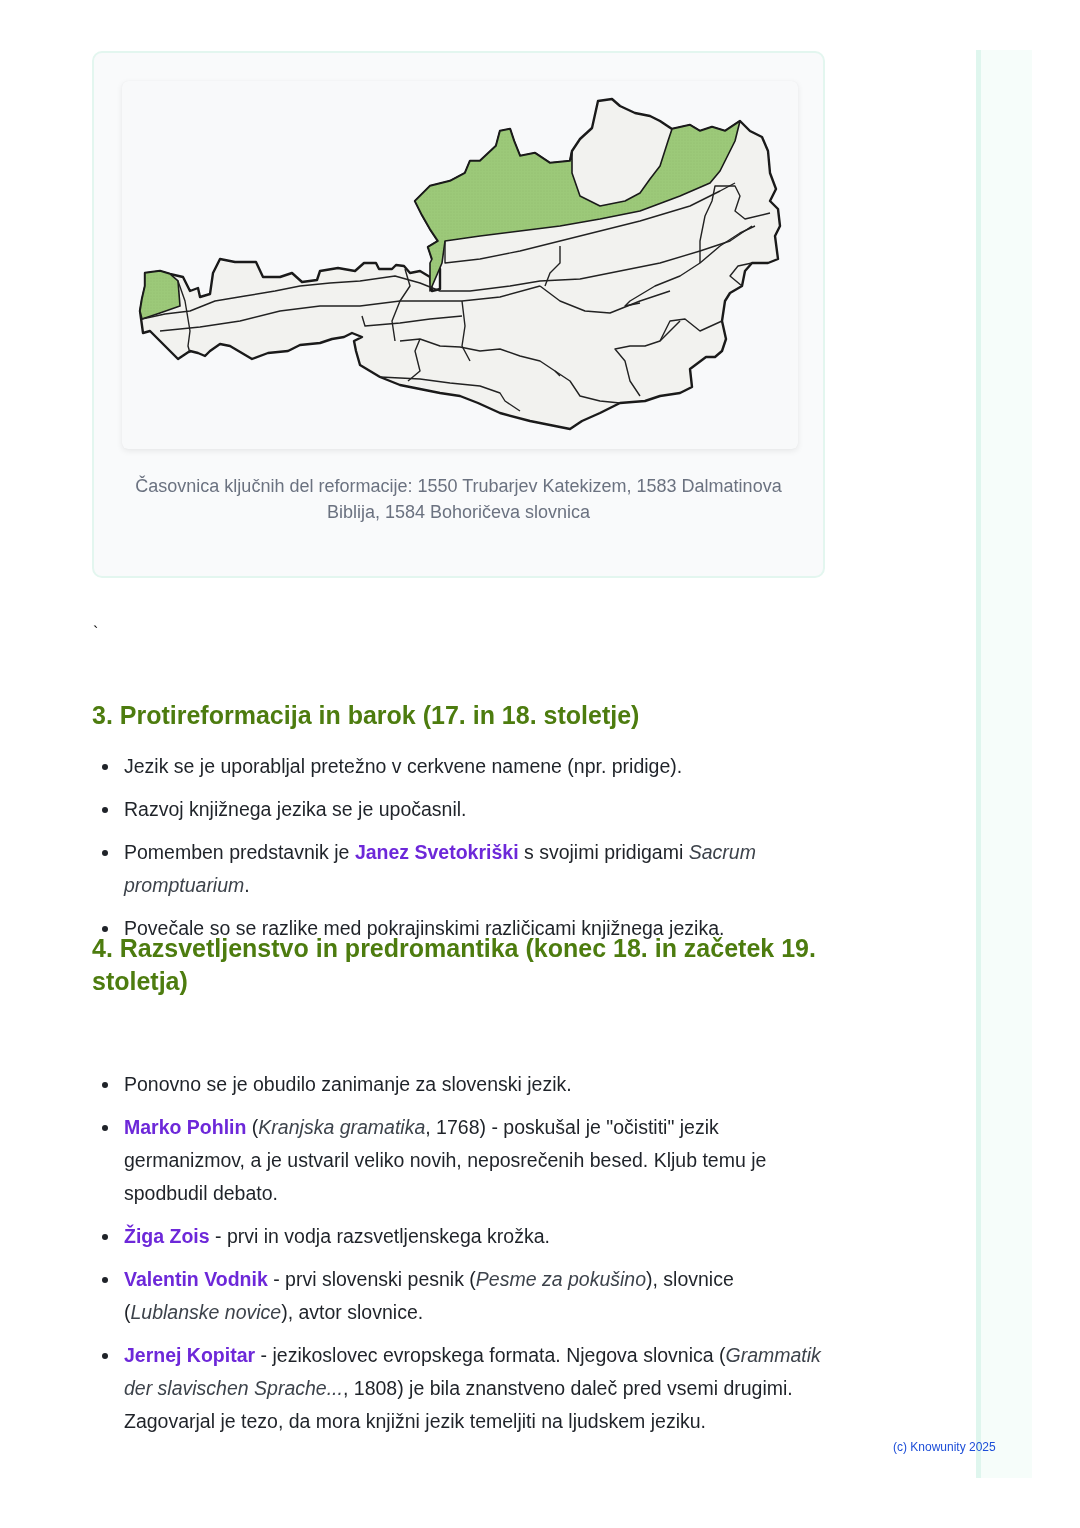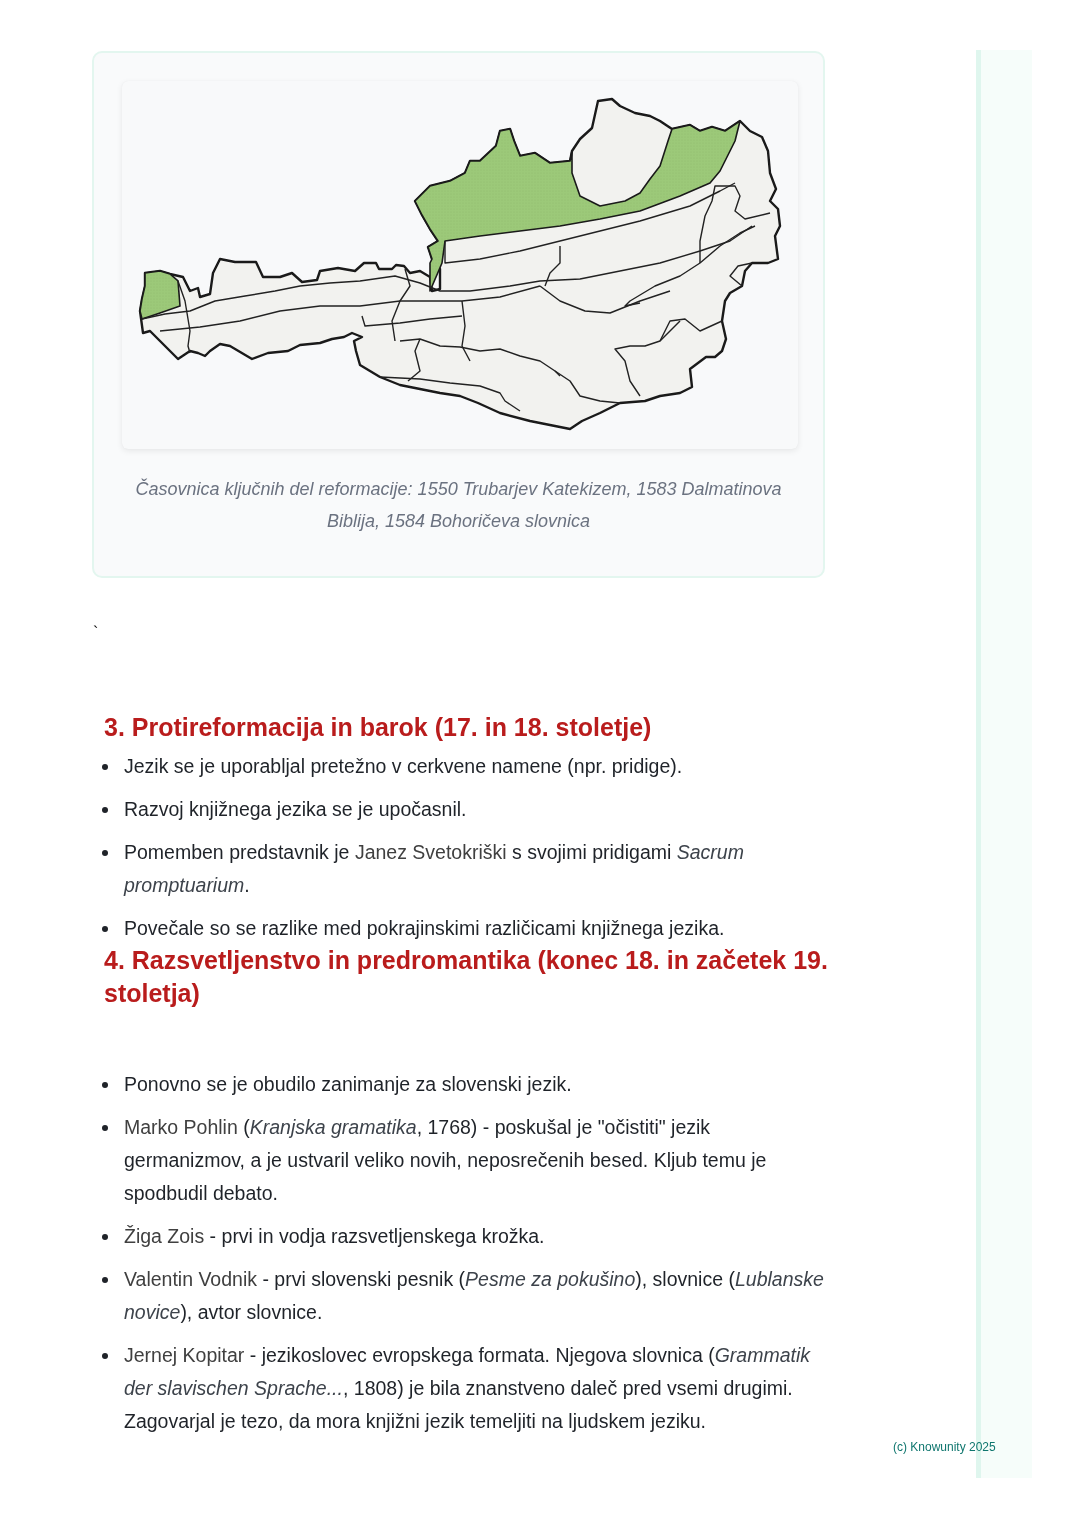--- a/index.html
+++ b/index.html
@@ -37,40 +37,39 @@
     box-shadow: 0 2px 6px rgba(0,0,0,0.08), 0 0 1px rgba(0,0,0,0.06);
     overflow: hidden;
   }
   .map-frame svg { display: block; }
   .caption {
     position: absolute;
     left: 20px;
     right: 20px;
     top: 420px;
     text-align: center;
-    font-style: italic;
     font-size: 18px;
-    line-height: 32px;
+    line-height: 26px;
     color: #6b7280;
   }
   .backtick {
     position: absolute;
     left: 93px;
     top: 624px;
     font-size: 16px;
     color: #111;
   }
   h2.section-heading {
     position: absolute;
     left: 92px;
-    margin: 12px;
+    margin: 0;
     font-size: 25px;
     line-height: 33px;
     font-weight: bold;
-    color: #b91c1c;
+    color: #4d7c0f;
     width: 740px;
   }
   ul.bullets {
     position: absolute;
     left: 92px;
     width: 740px;
     margin: 0;
     padding: 0;
     list-style: none;
   }
@@ -85,38 +84,38 @@
   ul.bullets li::before {
     content: "";
     position: absolute;
     left: 10px;
     top: 14px;
     width: 6px;
     height: 6px;
     border-radius: 50%;
     background: #1f2329;
   }
-  b { font-weight: normal; color: #404040; text-align: right; }
+  b { font-weight: bold; color: #6d28d9; text-align: right; }
   i { font-style: italic; color: #3d434b; }
   .side-strip {
     position: absolute;
     left: 976px;
     top: 50px;
     width: 56px;
     height: 1428px;
     background: #f6fdfa;
     border-left: 5px solid #dff6ee;
     box-sizing: border-box;
   }
   .footer-credit {
     position: absolute;
     left: 893px;
     top: 1440px;
     font-size: 12px;
-    color: #0f766e;
+    color: #1d4ed8;
   }
 </style>
 </head>
 <body>
 
 <div class="figure-card">
   <div class="map-frame" title="Map of Austria with Upper Austria / Lower Austria northern belt and Vorarlberg highlighted in green">
     <svg width="676" height="368" viewBox="122 80 676 368" xmlns="http://www.w3.org/2000/svg">
       <defs>
         <pattern id="dots" width="3" height="3" patternUnits="userSpaceOnUse">

